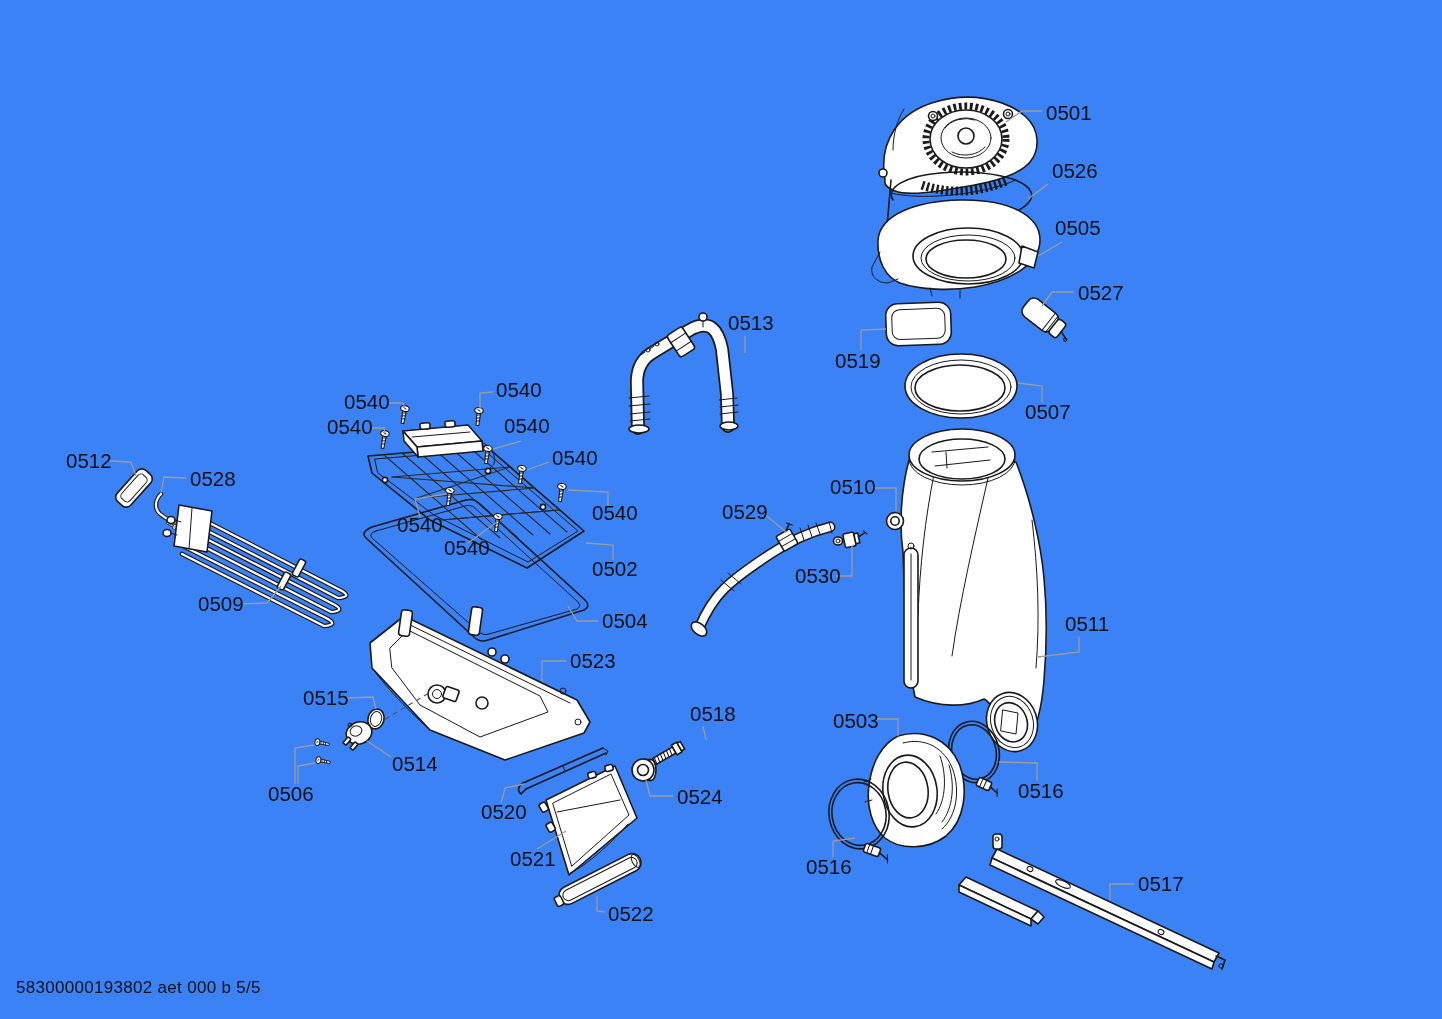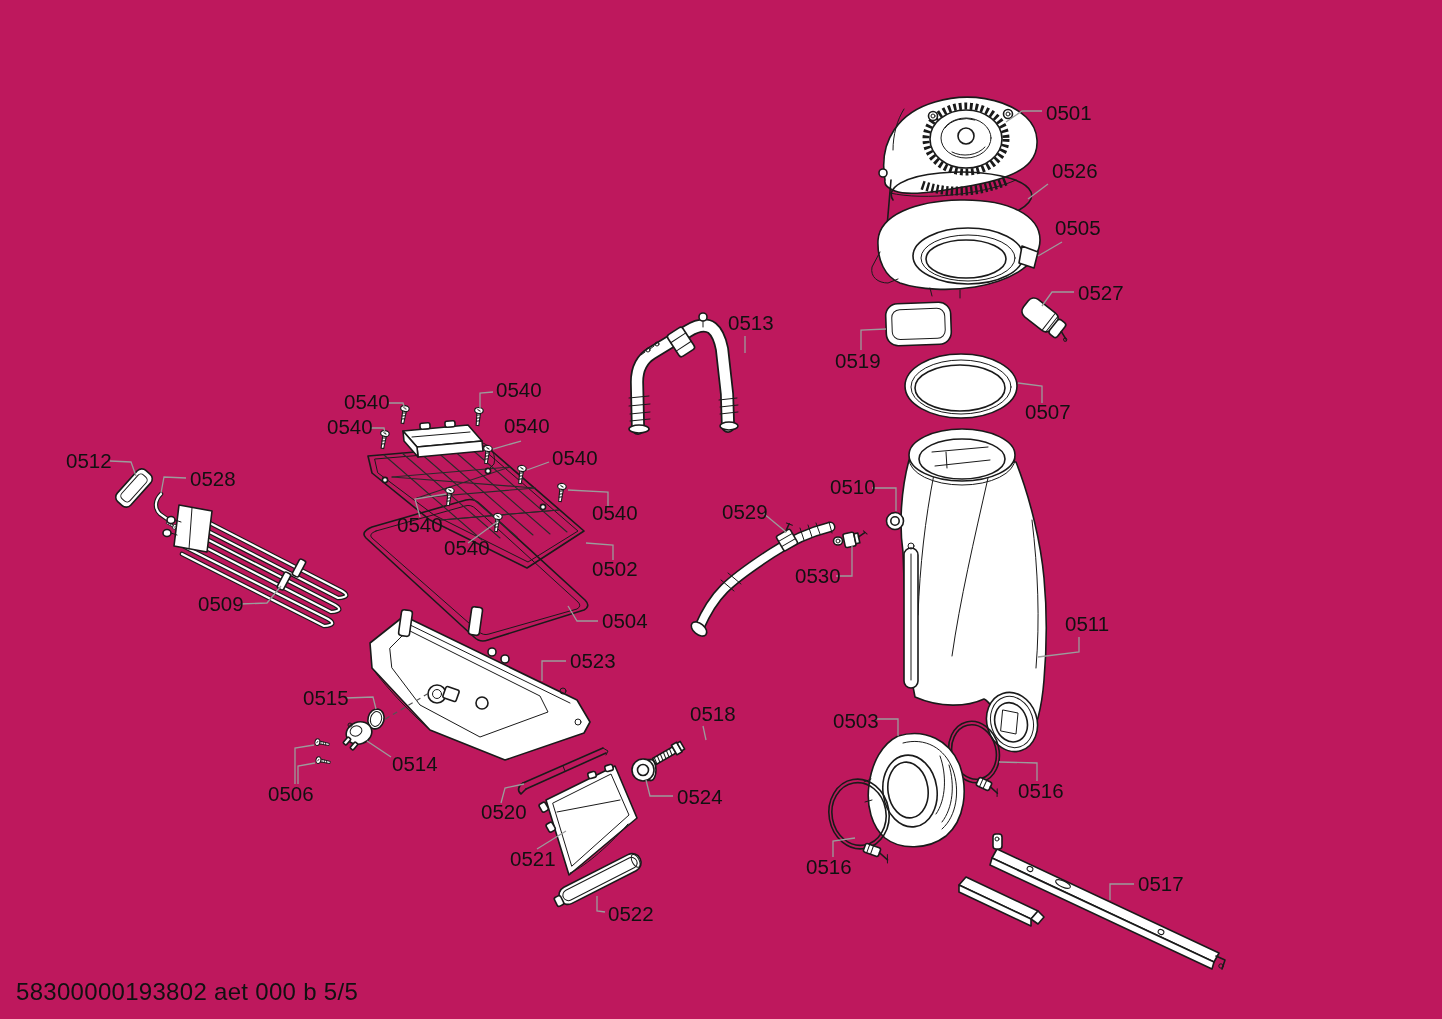--- a/index.html
+++ b/index.html
@@ -1,34 +1,34 @@
 <!DOCTYPE html>
 <html><head>
 <meta charset="utf-8">
 <style>
   html,body{margin:0;padding:0;background:#ffffff;}
-  .stage{position:relative;width:1442px;height:1019px;background:#be185d;overflow:hidden;
+  .stage{position:relative;width:1442px;height:1019px;background:#3b82f6;overflow:hidden;
          font-family:"Liberation Sans", sans-serif;}
   svg{display:block}
   .ln{fill:none;stroke:#1a1a1a;stroke-width:1.6;stroke-linecap:round;stroke-linejoin:round}
   .lnw{fill:#ffffff;stroke:#1a1a1a;stroke-width:1.6;stroke-linecap:round;stroke-linejoin:round}
   .thin{fill:none;stroke:#1a1a1a;stroke-width:1;stroke-linecap:round;stroke-linejoin:round}
   .grid{fill:none;stroke:#2a2a2a;stroke-width:1.1;stroke-linecap:round}
   .tube-o{fill:none;stroke:#1a1a1a;stroke-width:14;stroke-linecap:round;stroke-linejoin:round}
   .tube-i{fill:none;stroke:#ffffff;stroke-width:10.5;stroke-linecap:round;stroke-linejoin:round}
   .hose-o{fill:none;stroke:#1a1a1a;stroke-width:11;stroke-linecap:round;stroke-linejoin:round}
   .hose-i{fill:none;stroke:#ffffff;stroke-width:7.8;stroke-linecap:round;stroke-linejoin:round}
   .heat-o{fill:none;stroke:#1a1a1a;stroke-width:4.6;stroke-linecap:round;stroke-linejoin:round}
   .heat-i{fill:none;stroke:#ffffff;stroke-width:2.2;stroke-linecap:round;stroke-linejoin:round}
   .clip-o{fill:none;stroke:#1a1a1a;stroke-width:4.5;stroke-linecap:round}
   .clip-i{fill:none;stroke:#ffffff;stroke-width:2.2;stroke-linecap:round}
   .teeth{fill:none;stroke:#1a1a1a;stroke-width:7;stroke-dasharray:2.8,2.7}
   .ribs{fill:none;stroke:#1a1a1a;stroke-width:9;stroke-dasharray:2.4,2.5}
   .dash{fill:none;stroke:#555;stroke-width:1.2;stroke-dasharray:5,4}
-  .footer{position:absolute;left:16px;top:978px;font-size:24px;color:#111;letter-spacing:0.3px}
+  .footer{position:absolute;left:16px;top:978px;font-size:17px;color:#111;letter-spacing:0.3px}
 </style>
 </head>
 <body>
 
 <div class="stage">
   <svg width="1442" height="1019" viewBox="0 0 1442 1019">
     <defs>
       <g id="screw">
         <path d="M -1.8,2.5 L -1.2,15.5 L 1.4,15.5 L 1.9,2.5 Z" fill="#ffffff" stroke="#1a1a1a" stroke-width="1.1"></path>
         <line x1="-2.1" y1="5.5" x2="2.1" y2="4.6" stroke="#1a1a1a" stroke-width="1"></line>

